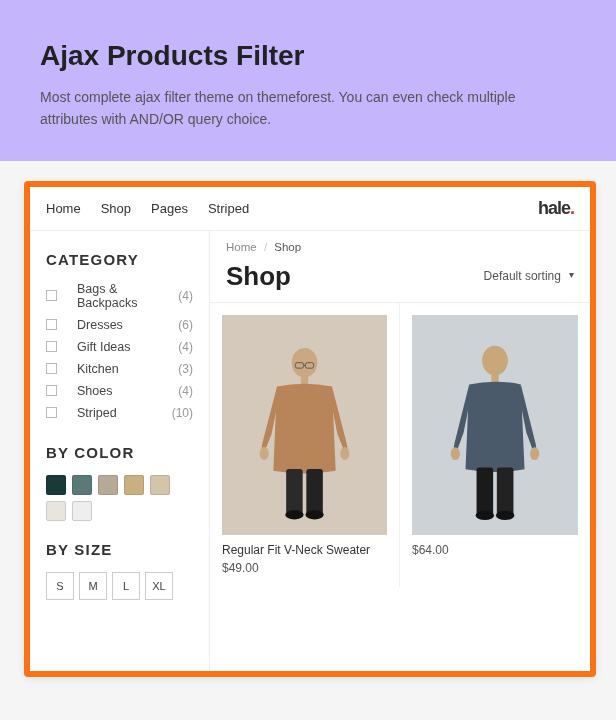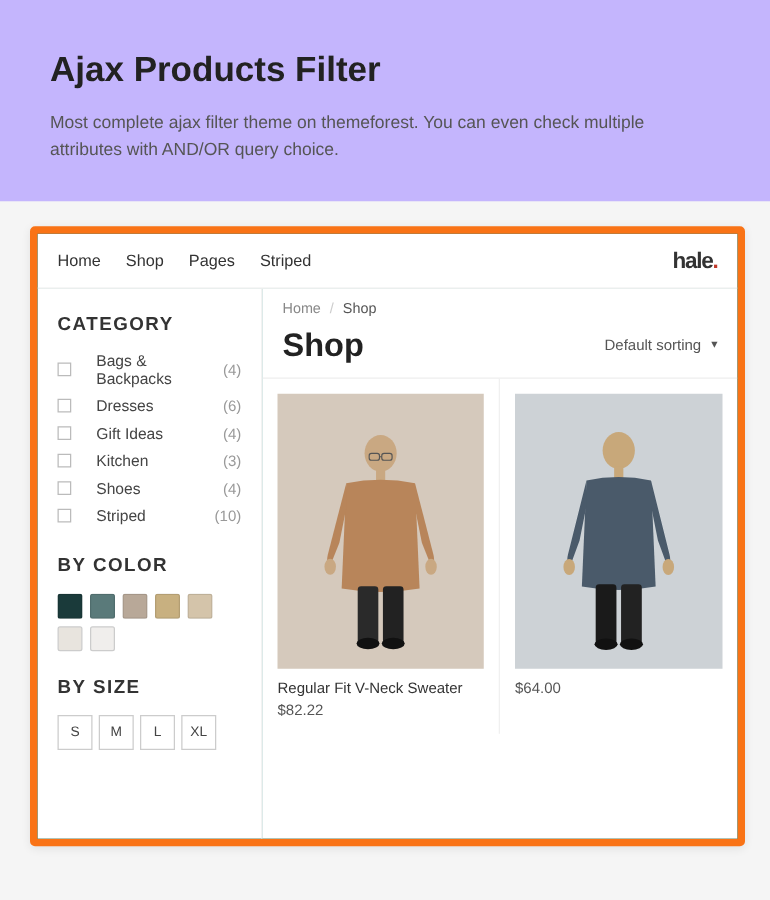--- a/index.html
+++ b/index.html
@@ -396,21 +396,21 @@
               <ellipse cx="134" cy="141" rx="5" ry="7" fill="#c9a882"></ellipse>
 
               <rect x="70" y="158" width="18" height="50" rx="3" fill="#2a2a2a"></rect>
               <rect x="92" y="158" width="18" height="50" rx="3" fill="#222"></rect>
 
               <ellipse cx="79" cy="208" rx="10" ry="5" fill="#111"></ellipse>
               <ellipse cx="101" cy="208" rx="10" ry="5" fill="#111"></ellipse>
             </svg>
           </div>
           <div class="product-name">Regular Fit V-Neck Sweater</div>
-          <div class="product-price">$82.22</div>
+          <div class="product-price">$49.00</div>
         </div>
 
         <div class="product-card" style="border-right:none;">
           <div class="product-image" style="background:#cdd2d6;">
             <svg viewBox="0 0 180 220" class="figure-svg" preserveAspectRatio="xMidYMid meet">
 
               <ellipse cx="90" cy="40" rx="14" ry="16" fill="#c8a87a"></ellipse>
 
               <rect x="86" y="54" width="8" height="10" fill="#c8a87a"></rect>
 

